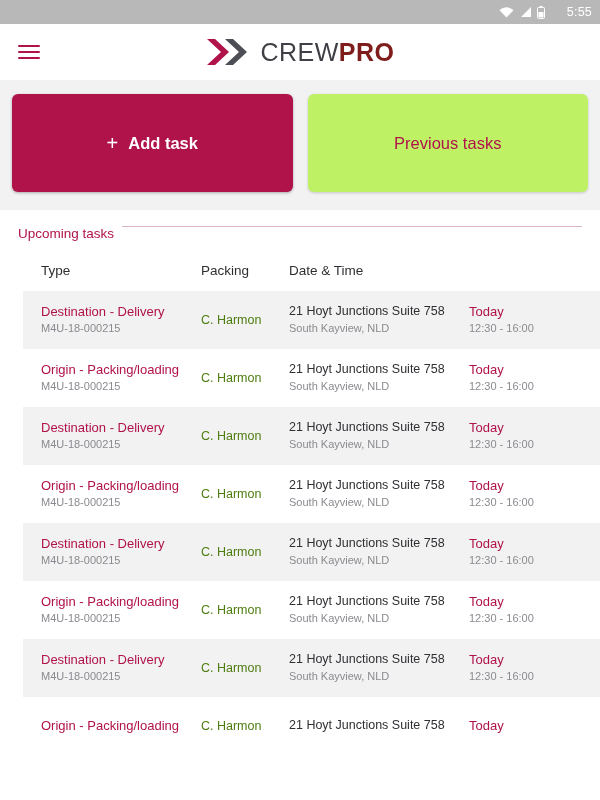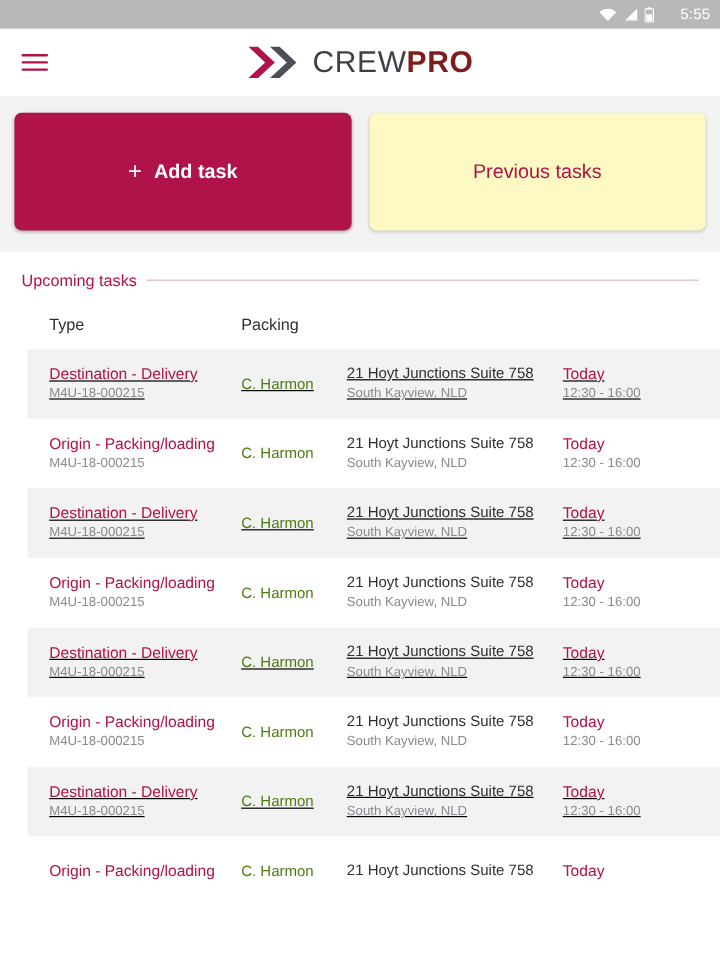--- a/index.html
+++ b/index.html
@@ -68,51 +68,50 @@
     cursor: pointer;
   }
   .btn-primary {
     background: #b0124a;
     color: #ffffff;
     font-weight: 700;
     box-shadow: 0 1px 3px rgba(0,0,0,.3);
   }
   .btn-primary .plus { font-size: 20px; font-weight: 400; margin-right: 10px; }
   .btn-secondary {
-    background: #fef9c3;
+    background: #bef264;
     color: #b0124a;
     box-shadow: 0 1px 3px rgba(0,0,0,.18);
   }
 
   
   .panel {
     background: #ffffff;
     margin: 6px 0 0 0;
     padding: 0;
     height: 605px;
   }
   .section-head {
     display: flex;
-    align-items: center;
     gap: 8px;
     padding: 16px 18px 10px 18px;
   }
   .section-title { color: #b0124a; font-size: 13.5px; }
   .section-rule { flex: 1; height: 1px; background: #e0b6c6; }
 
   .table { width: 100%; }
   .row {
     display: flex;
     align-items: center;
     padding: 9px 18px;
     min-height: 58px;
     margin-left: 23px;
   }
   .row.header { min-height: 40px; padding-top: 6px; padding-bottom: 8px; }
-  .row.alt { background: #f2f2f2; text-decoration: underline; }
+  .row.alt { background: #f2f2f2; }
   .col-type { width: 160px; flex: none; }
   .col-customer { width: 88px; flex: none; }
   .col-origin { width: 180px; flex: none; }
   .col-date { flex: 1; }
 
   .th { font-size: 13.5px; color: #2f2f33; }
   .cell-main { font-size: 13px; color: #b0124a; line-height: 1.35; }
   .cell-sub { font-size: 11px; color: #8a8a90; line-height: 1.45; margin-top: 1px; }
   .cell-plain { font-size: 12.5px; color: #4d7c0f; }
   .cell-dark { font-size: 12.5px; color: #2f2f33; line-height: 1.35; }
@@ -169,20 +168,21 @@
   <div class="panel">
     <div class="section-head">
       <span class="section-title">Upcoming tasks</span>
       <span class="section-rule"></span>
     </div>
 
     <div class="table">
       <div class="row header">
         <div class="col-type th">Type</div>
         <div class="col-customer th">Packing</div>
+        <div class="col-date th">Date &amp; Time</div>
       </div>
 
       <div id="rows-container">
           <div class="row alt">
             <div class="col-type">
               <div class="cell-main">Destination - Delivery</div>
               <div class="cell-sub">M4U-18-000215</div>
             </div>
             <div class="col-customer">
               <div class="cell-plain">C. Harmon</div>

